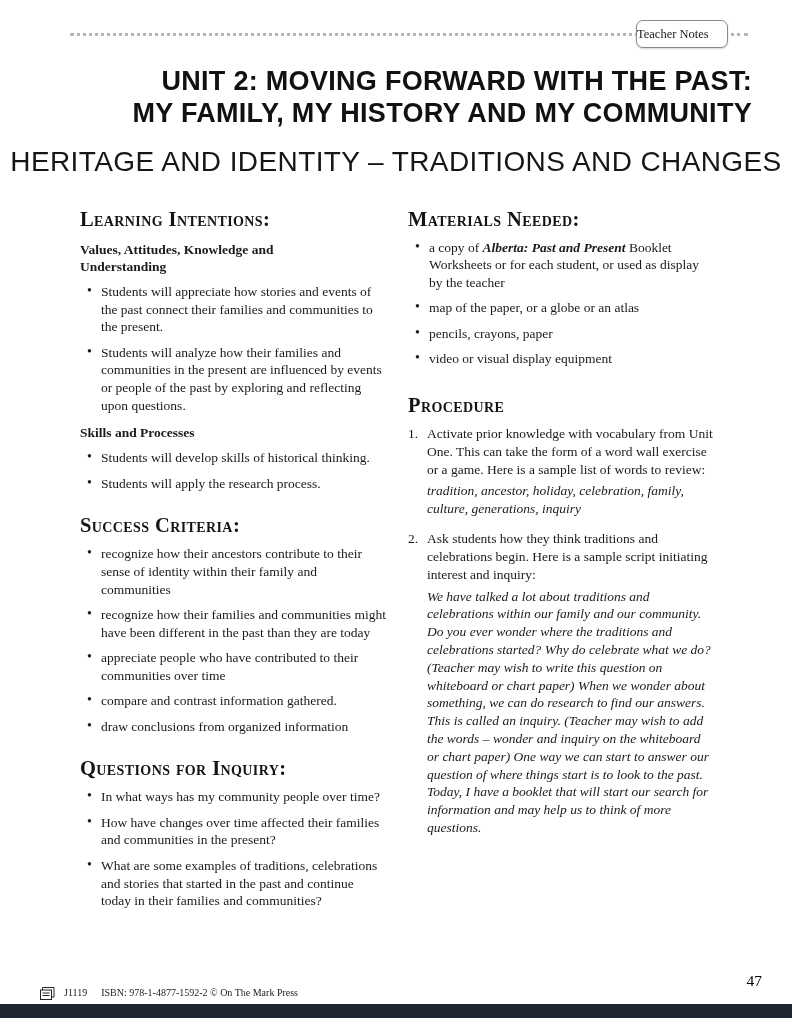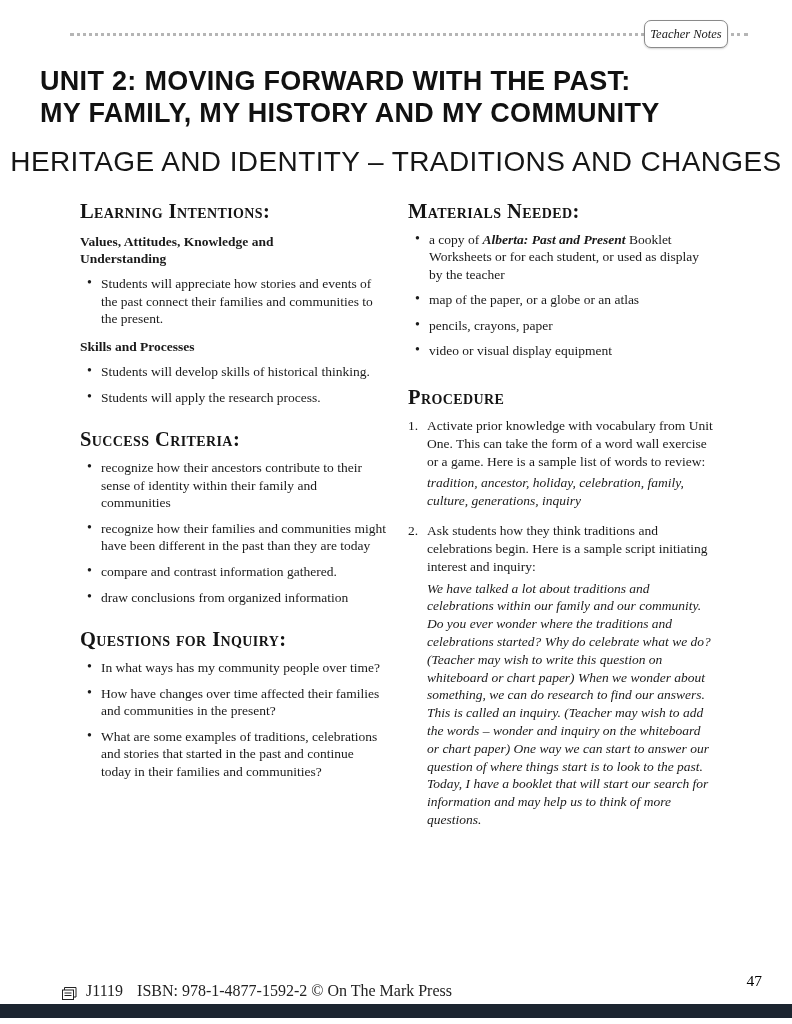--- a/index.html
+++ b/index.html
@@ -22,35 +22,33 @@
     top: 33px;
     left: 70px;
     width: 678px;
     border-top: 3px dotted #b5b5b5;
   }
 
   .badge {
     position: absolute;
     top: 20px;
     right: 64px;
-    width: 84px;
+    width: 92px;
     height: 28px;
     background: #ffffff;
     border: 1px solid #8a8a8a;
     border-radius: 7px;
     box-shadow: 0 1px 2px rgba(0,0,0,0.18);
     display: flex;
     align-items: center;
-    justify-content: center;
     font-size: 12.5px;
-    font-style: italic;
   }
 
   .title {
-    text-align: left;
+    text-align: right;
     font-family: "Liberation Sans", sans-serif;
     font-weight: bold;
     font-size: 27px;
     line-height: 1.18;
     letter-spacing: 0.3px;
     color: #111;
     padding: 0 40px;
   }
   .title .line { display: block; }
 
@@ -73,21 +71,21 @@
   }
 
   .sc-head {
     font-variant: small-caps;
     font-weight: 700;
     font-size: 20.5px;
     letter-spacing: 0.4px;
     margin: 22px 0 8px;
     color: #141414;
   }
-  .sc-head.first { margin-top: 4px; }
+  .sc-head.first { margin-top: 12px; }
   .sc-head.mt-lg { margin-top: 26px; }
 
   .subhead {
     font-size: 13.5px;
     font-weight: 700;
     margin: 10px 0 8px;
     max-width: 258px;
     line-height: 1.28;
   }
 
@@ -110,25 +108,25 @@
   .em-bi { font-style: italic; font-weight: 700; }
 
   .steps { margin-top: 6px; }
   .step { display: flex; margin-bottom: 12px; font-size: 13.5px; line-height: 1.32; }
   .step-num { flex: none; width: 19px; }
   .step-body { flex: 1; }
   .step-italic { font-style: italic; margin-top: 4px; }
 
   .footer-left {
     position: absolute;
-    left: 62px;
+    left: 40px;
     bottom: 24px;
     display: flex;
-    align-items: flex-end;
-    font-size: 16px;
+    align-items: flex-start;
+    font-size: 10px;
     color: #222;
   }
   .footer-left .logo { margin-right: 9px; display: inline-flex; }
   .footer-left .isbn { margin-left: 14px; }
 
   .page-num {
     position: absolute;
     right: 30px;
     bottom: 34px;
     font-size: 15.5px;
@@ -164,32 +162,34 @@
 
   <div class="columns">
 
     <div class="col left">
 
       <h3 class="sc-head first">Learning Intentions:</h3>
 
       <h4 class="subhead">Values, Attitudes, Knowledge and Understanding</h4>
       <ul class="bullets">
         <li>Students will appreciate how stories and events of the past connect their families and communities to the present.</li>
+        <li>Students will analyze how their families and communities in the present are influenced by events or people of the past by exploring and reflecting upon questions.</li>
       </ul>
 
       <h4 class="subhead">Skills and Processes</h4>
       <ul class="bullets">
         <li>Students will develop skills of historical thinking.</li>
         <li>Students will apply the research process.</li>
       </ul>
 
       <h3 class="sc-head">Success Criteria:</h3>
       <ul class="bullets">
         <li>recognize how their ancestors contribute to their sense of identity within their family and communities</li>
         <li>recognize how their families and communities might have been different in the past than they are today</li>
+        <li>appreciate people who have contributed to their communities over time</li>
         <li>compare and contrast information gathered.</li>
         <li>draw conclusions from organized information</li>
       </ul>
 
       <h3 class="sc-head">Questions for Inquiry:</h3>
       <ul class="bullets">
         <li>In what ways has my community people over time?</li>
         <li>How have changes over time affected their families and communities in the present?</li>
         <li>What are some examples of traditions, celebrations and stories that started in the past and continue today in their families and communities?</li>
       </ul>

